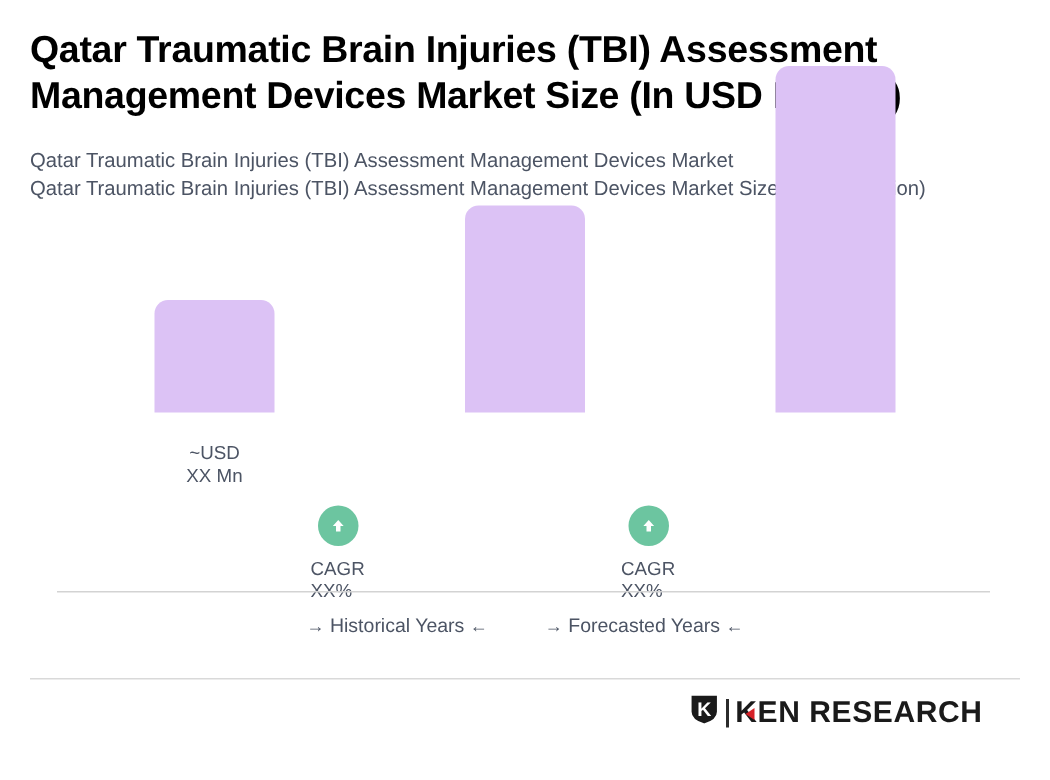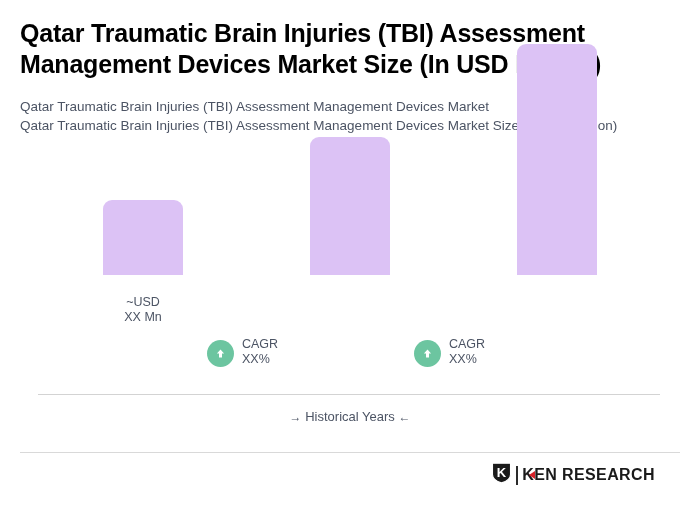--- a/index.html
+++ b/index.html
@@ -81,22 +81,23 @@
     color: #4c5464;
     text-align: center;
     width: 120px;
     margin-top: 12px;
   }
 
   
   .cagr {
     position: absolute;
     display: flex;
-    align-items: flex-end;
+    align-items: center;
     gap: 8px;
+    flex-direction: column;
   }
   .cagr-badge {
     width: 27px;
     height: 27px;
     border-radius: 50%;
     background: #6cc5a0;
     display: flex;
     align-items: center;
     justify-content: center;
     flex: none;
@@ -155,21 +156,21 @@
     gap: 4px;
   }
   .logo-mark { display: block; }
   .logo-bar {
     width: 2px;
     height: 19px;
     background: #2b2b2b;
   }
   .logo-word {
     font-family: "Liberation Sans", sans-serif;
-    font-size: 16px;
+    font-size: 20px;
     font-weight: bold;
     letter-spacing: 0.4px;
     color: #1a1a1a;
     position: relative;
     display: flex;
     align-items: center;
   }
   .logo-word .redtri {
     position: absolute;
     left: 7px;
@@ -238,20 +239,25 @@
     </div>
     <div class="bar" style="left:517px; height:231px;"></div>
 
     <div class="baseline"></div>
   </div>
 
   <div class="years-row">
     <div class="years-item">
       <span class="arr">→</span>
       <span>Historical Years</span>
+      <span class="arr">←</span>
+    </div>
+    <div class="years-item">
+      <span class="arr">→</span>
+      <span>Forecasted Years</span>
       <span class="arr">←</span>
     </div>
   </div>
 
   <div class="footer-divider"></div>
 
   <div class="logo">
     <span class="logo-mark">
       <svg width="21" height="22" viewBox="0 0 21 22" aria-hidden="true">
         <path d="M1.5 1.2 H19.5 V12.5 Q19.5 18.2 10.5 20.9 Q1.5 18.2 1.5 12.5 Z" fill="#1a1a1a"></path>

